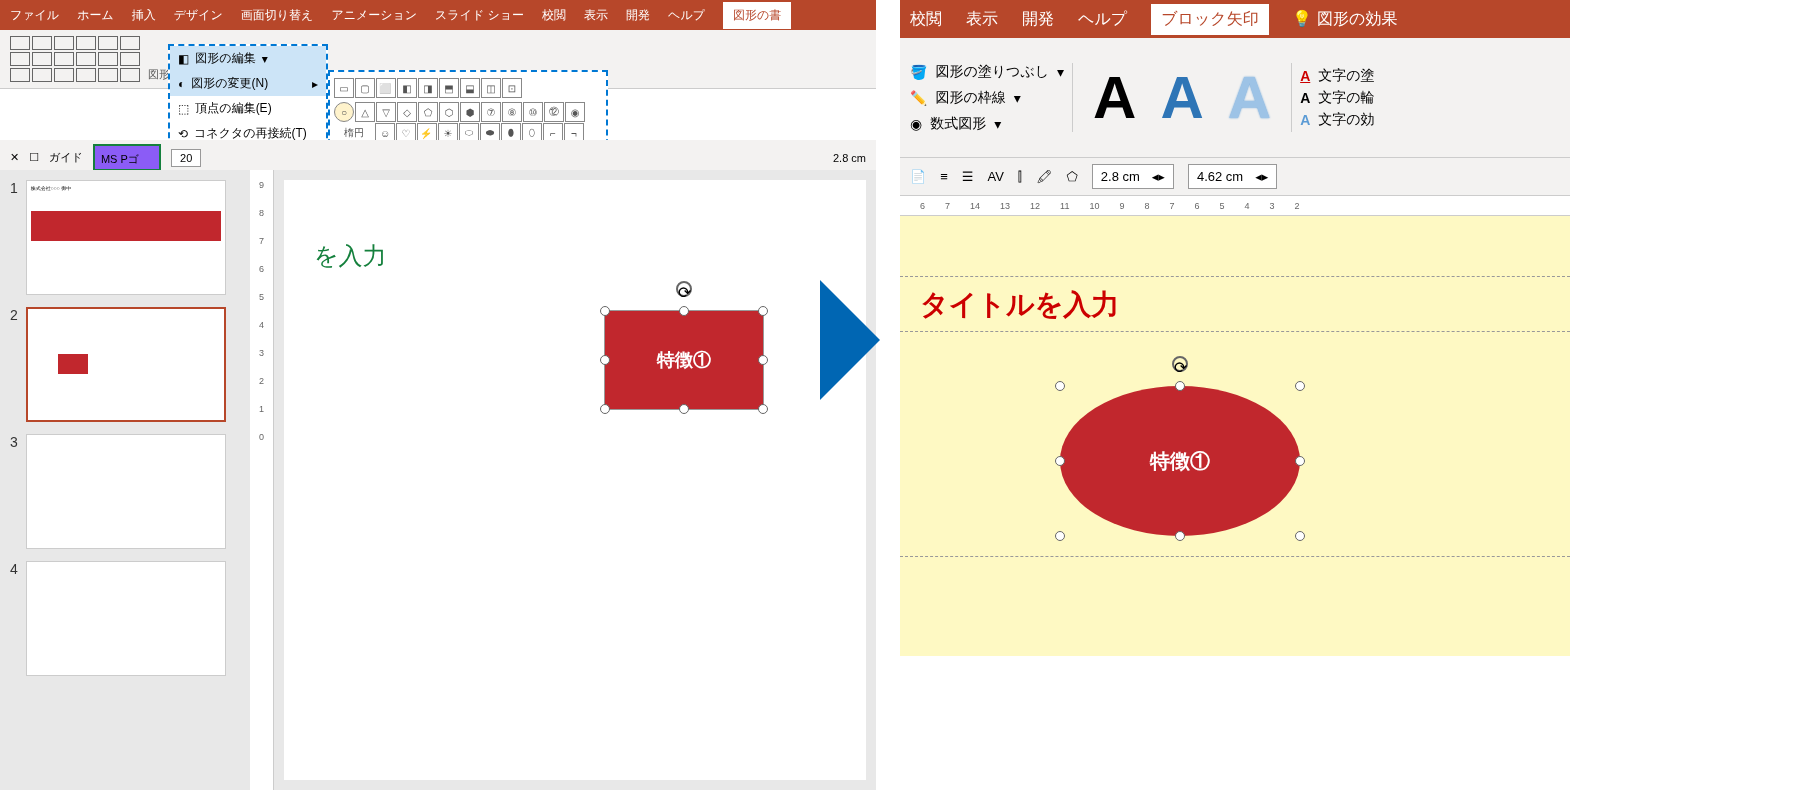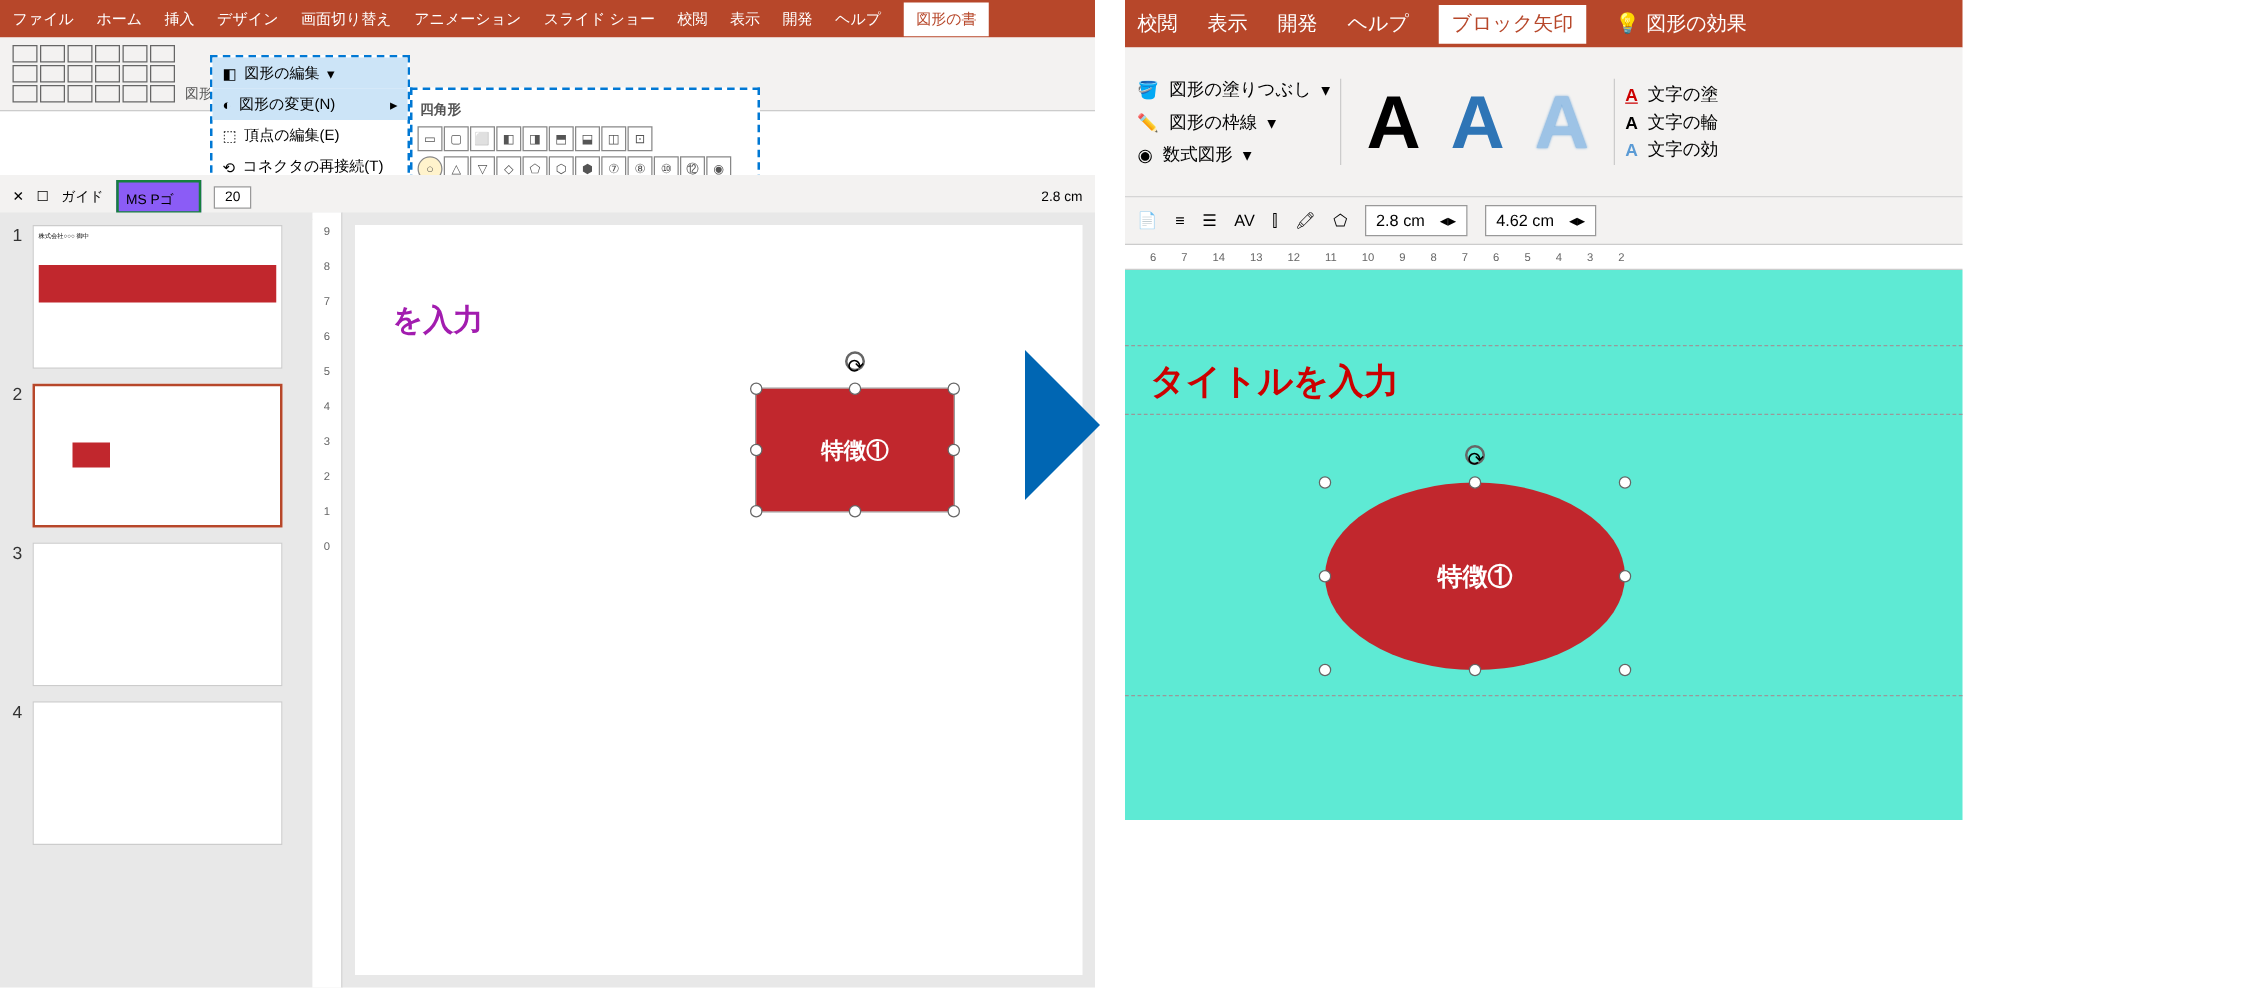--- a/index.html
+++ b/index.html
@@ -30,40 +30,40 @@
 .workspace{display:flex;height:620px}
 .thumbs{width:250px;background:#e8e8e8;padding:10px;overflow-y:auto}
 .thumb{display:flex;gap:8px;margin-bottom:12px}
 .thumb-num{font-size:14px;color:#333}
 .thumb-slide{width:200px;height:115px;background:#fff;border:1px solid #ccc;position:relative;font-size:6px;padding:4px}
 .thumb-slide.active{border:2px solid #b7472a}
 .canvas{flex:1;background:#e8e8e8;position:relative;display:flex}
 .vruler{width:24px;background:#fff;border-right:1px solid #ccc;font-size:9px;color:#666;display:flex;flex-direction:column;align-items:center;padding-top:10px}
 .vruler span{margin-bottom:18px}
 .slide-area{flex:1;position:relative;background:#fff;margin:10px}
-.title-text{position:absolute;top:60px;left:30px;color:#a21caf;font-size:24px;font-weight:bold}
+.title-text{position:absolute;top:60px;left:30px;color:#15803d;font-size:24px;font-weight:normal}
 .shape-sel{position:absolute;border:1px solid #999}
 .handle{width:10px;height:10px;background:#fff;border:1px solid #666;border-radius:50%;position:absolute}
 .rot{width:16px;height:16px;border:2px solid #666;border-radius:50%;position:absolute;left:50%;top:-30px;transform:translateX(-50%)}
 .red-rect{background:#c1272d;color:#fff;display:flex;align-items:center;justify-content:center;font-size:18px;font-weight:bold}
 .red-oval{background:#c1272d;color:#fff;display:flex;align-items:center;justify-content:center;font-size:20px;font-weight:bold;border-radius:50%}
 .big-arrow{position:absolute;left:820px;top:280px;width:0;height:0;border-left:60px solid #0066b3;border-top:60px solid transparent;border-bottom:60px solid transparent}
 .right .ribbon-tabs{font-size:16px;gap:24px;height:38px}
 .right .ribbon-body{height:120px;align-items:center}
 .fill-opts{display:flex;flex-direction:column;gap:8px;font-size:14px}
 .fill-row{display:flex;align-items:center;gap:8px}
 .bigA{font-size:60px;font-weight:bold;padding:0 12px}
 .bigA.black{color:#000}
 .bigA.blue{color:#2e75b6}
 .bigA.outline{color:#9dc3e6;text-shadow:0 0 2px #5b9bd5}
 .text-opts{display:flex;flex-direction:column;gap:4px;font-size:14px}
 .toolbar3{background:#f3f2f1;padding:6px 10px;display:flex;align-items:center;gap:14px;font-size:13px;border-bottom:1px solid #ccc}
 .size-box{border:1px solid #999;padding:4px 8px;background:#fff;display:flex;align-items:center;gap:12px}
 .label-center{text-align:center;font-size:13px;color:#555;padding:4px}
-.canvas-right{position:relative;height:440px;background:#5eead4}
+.canvas-right{position:relative;height:440px;background:#fef9c3}
 .title-right{position:absolute;top:70px;left:20px;color:#c00;font-size:28px;font-weight:bold}
 .dotted{border-top:1px dashed #999;position:absolute;width:100%}
 .shape-sel2{position:absolute;left:160px;top:170px;width:240px;height:150px}
 .thumb-red-bar{background:#c1272d;height:30px;margin:20px 0 4px}
 .thumb-red-box{background:#c1272d;width:30px;height:20px;position:absolute;left:30px;top:45px}
 </style>
 </head>
 <body>
 
 <div class="panel left">
@@ -123,21 +123,20 @@
         <span>⬚</span>
         <span>頂点の編集(E)</span>
       </div>
 <div class="dropdown-item">
         <span>⟲</span>
         <span>コネクタの再接続(T)</span>
       </div>
 </div>
 
 <div class="shape-picker">
-<div class="shape-cat">四角形</div>
 <div class="shape-grid">
         <div class="sg">▭</div>
         <div class="sg">▢</div>
         <div class="sg">⬜</div>
         <div class="sg">◧</div>
         <div class="sg">◨</div>
         <div class="sg">⬒</div>
         <div class="sg">⬓</div>
         <div class="sg">◫</div>
         <div class="sg">⊡</div>

